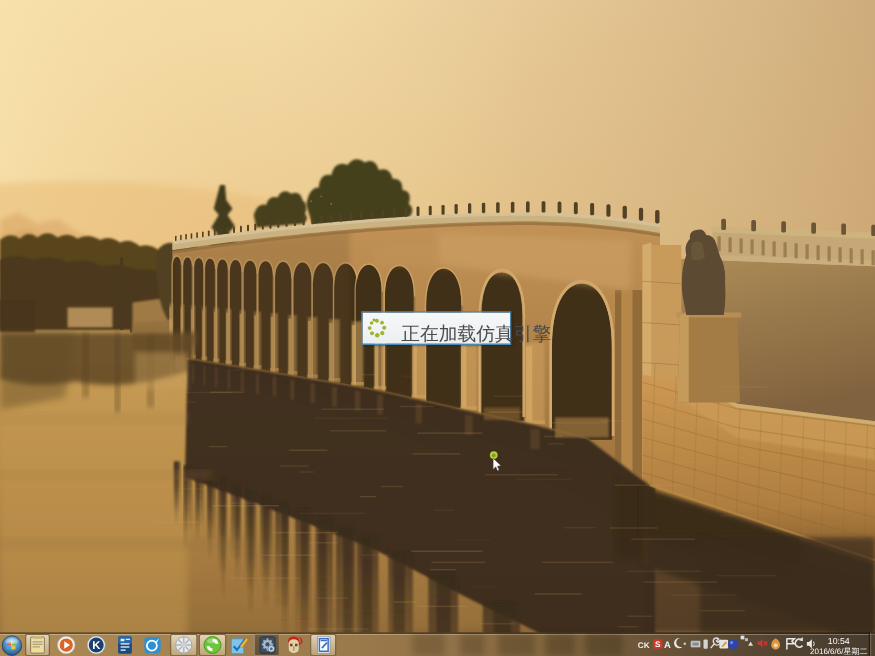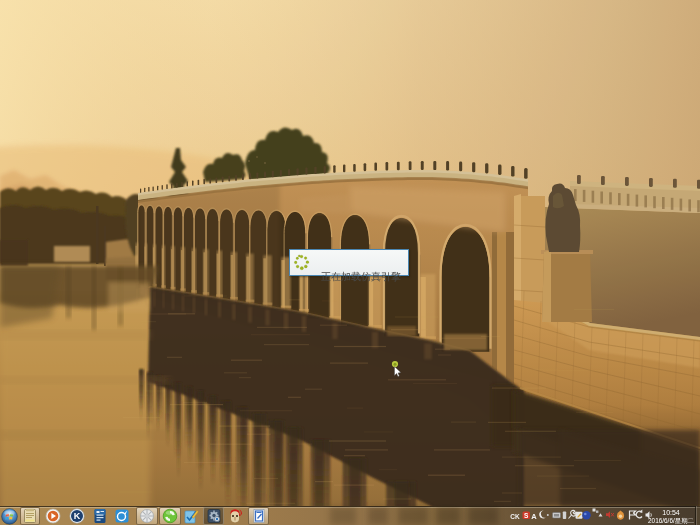--- a/index.html
+++ b/index.html
@@ -1,17 +1,17 @@
 <!DOCTYPE html>
 <html><head><meta charset="utf-8">
 <style>
 html,body{margin:0;padding:0;width:700px;height:525px;overflow:hidden;font-family:"Liberation Sans",sans-serif;}
 #wall{position:absolute;top:0;left:0;width:700px;height:525px;}
 #dlg{position:absolute;left:289px;top:249px;width:118px;height:25px;background:linear-gradient(#f6f8f8,#eceff0);border:1px solid #4a86b2;box-shadow:1px 1px 1.5px rgba(40,30,10,0.5);}
-#dlg .txt{position:absolute;left:31px;top:20px;font-size:10px;color:#4a4a4a;white-space:nowrap;text-align:right;}
+#dlg .txt{position:absolute;left:31px;top:8px;font-size:15px;color:#4a4a4a;white-space:nowrap;text-align:right;}
 #taskbar{position:absolute;left:0;top:506px;width:700px;height:19px;background:linear-gradient(90deg,#ac8a54 0%,#a5824f 22%,#9c7a4b 38%,#927349 52%,#85693f 62%,#6f5839 72%,#5d4b34 82%,#4f4130 92%,#483c2d 100%);border-top:1px solid rgba(15,10,4,0.65);box-shadow:inset 0 1px 0 rgba(255,248,230,0.30);}
 </style></head>
 <body>
 <div id="wall"><svg xmlns="http://www.w3.org/2000/svg" width="700" height="525" viewBox="0 0 700 525">
 <defs>
 <linearGradient id="sky" x1="0" y1="0" x2="0" y2="1">
  <stop offset="0" stop-color="#f5e0ae"></stop>
  <stop offset="0.4" stop-color="#efd49e"></stop>
  <stop offset="0.7" stop-color="#eccb8e"></stop>
  <stop offset="1" stop-color="#e8c183"></stop>

